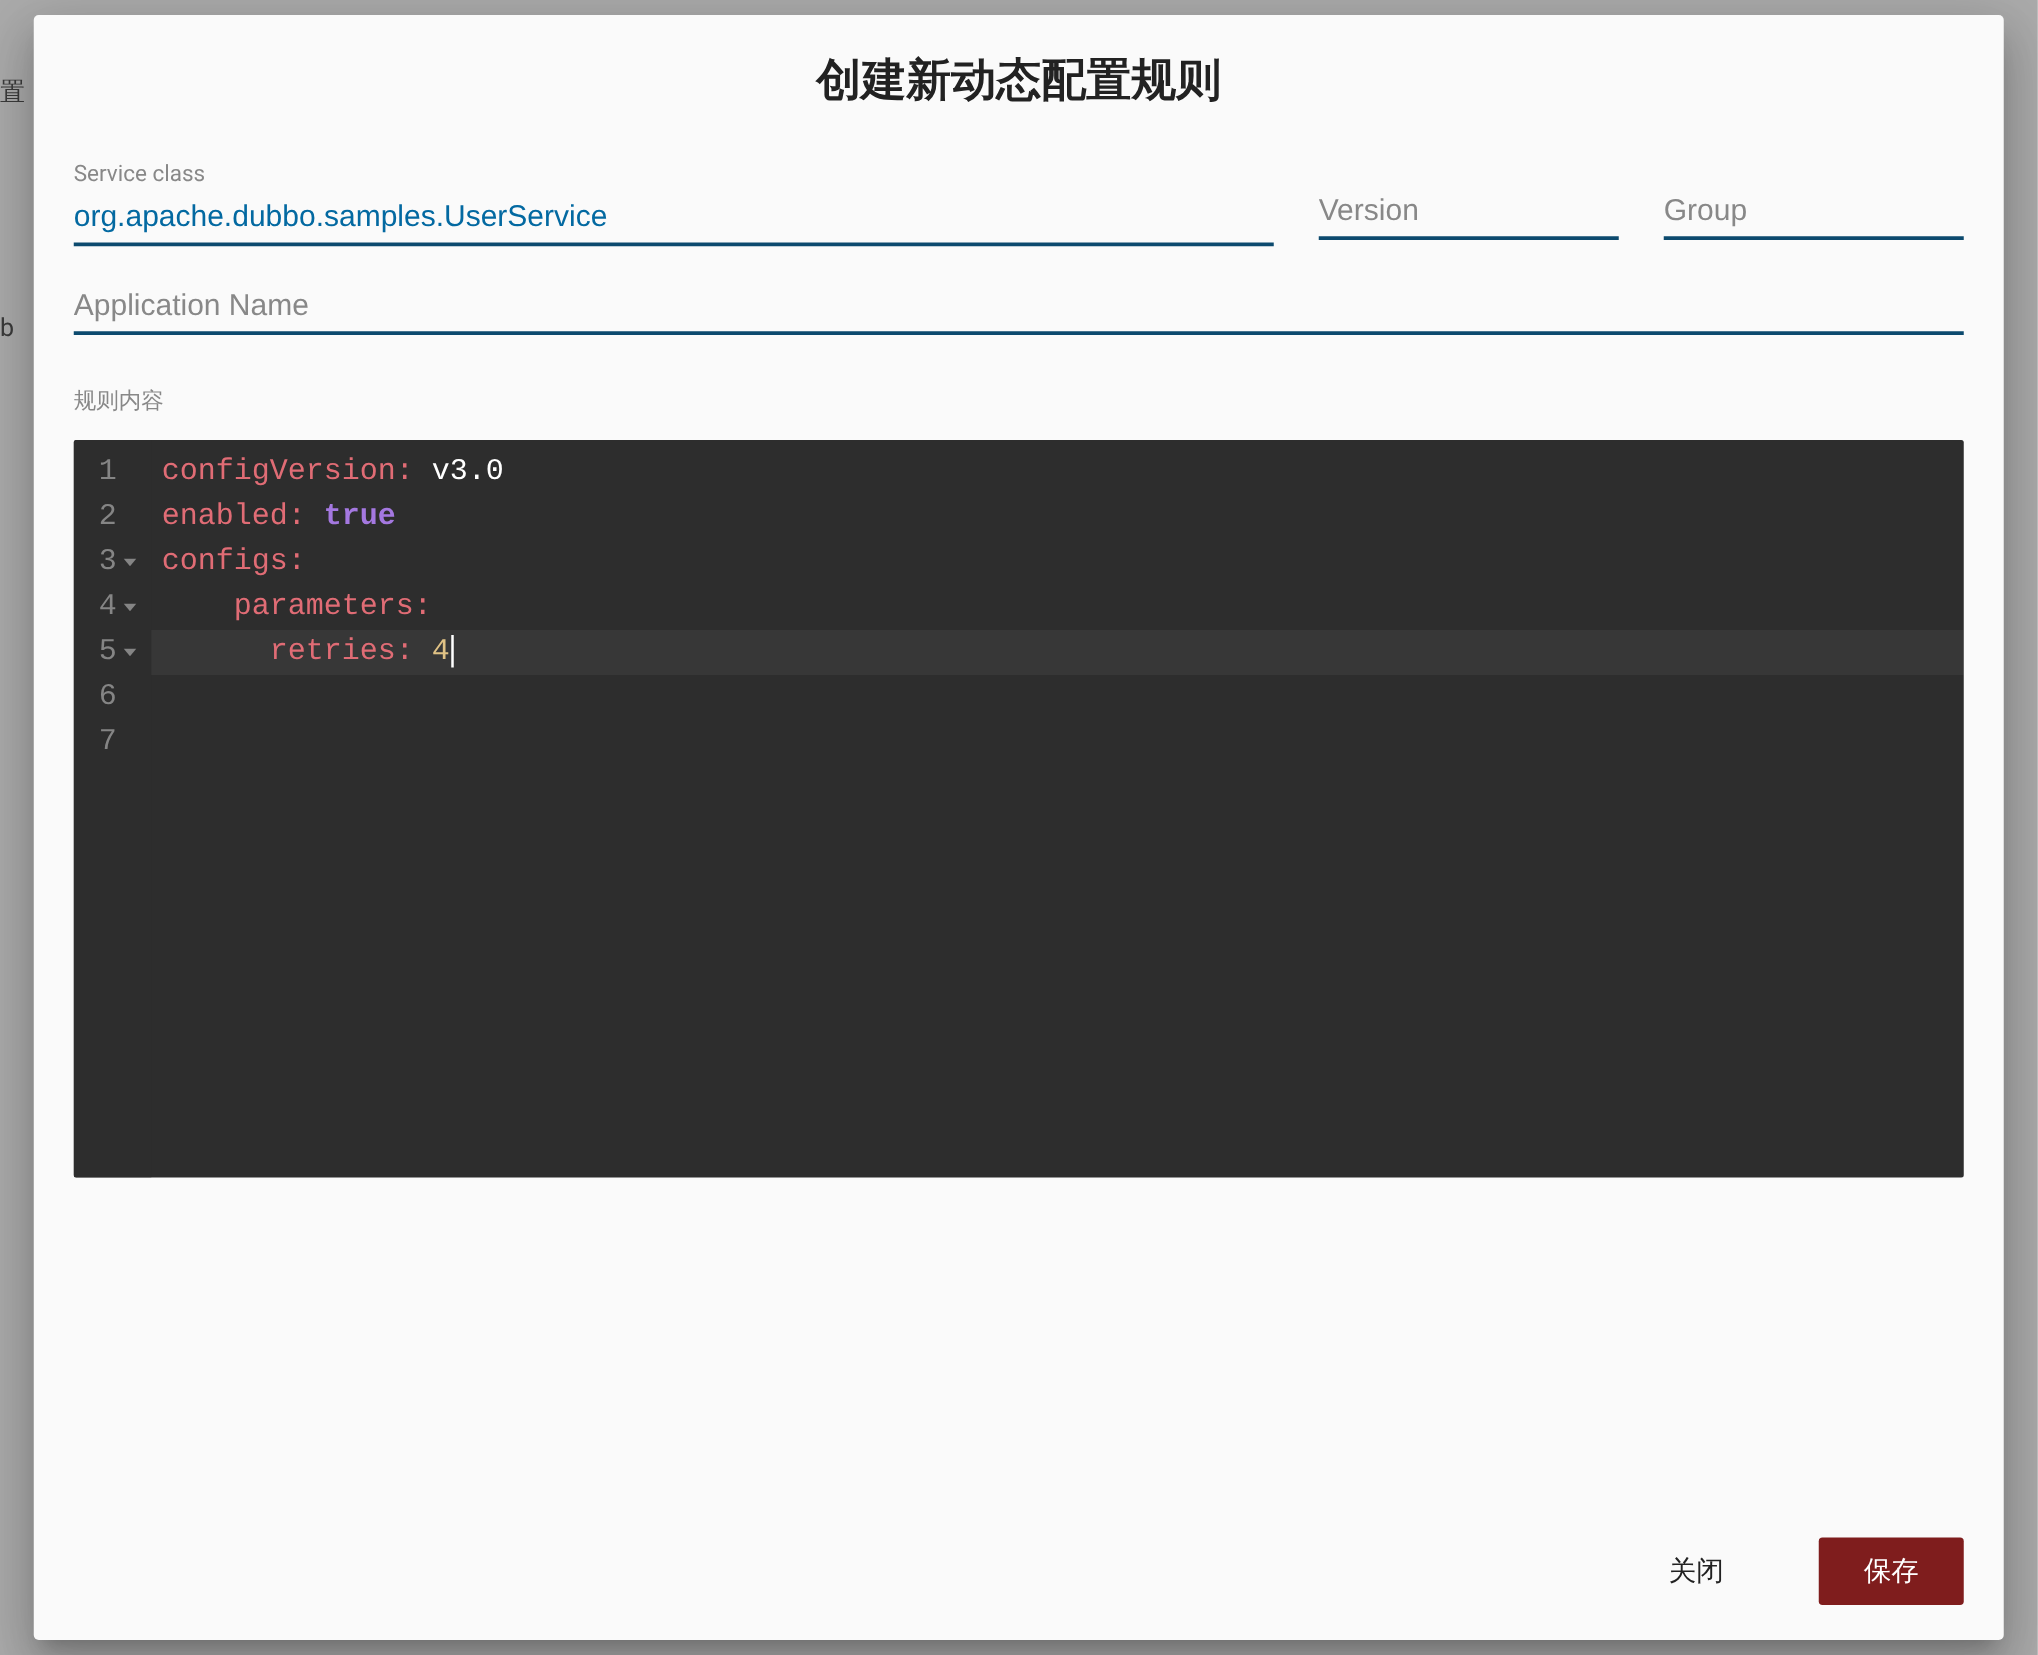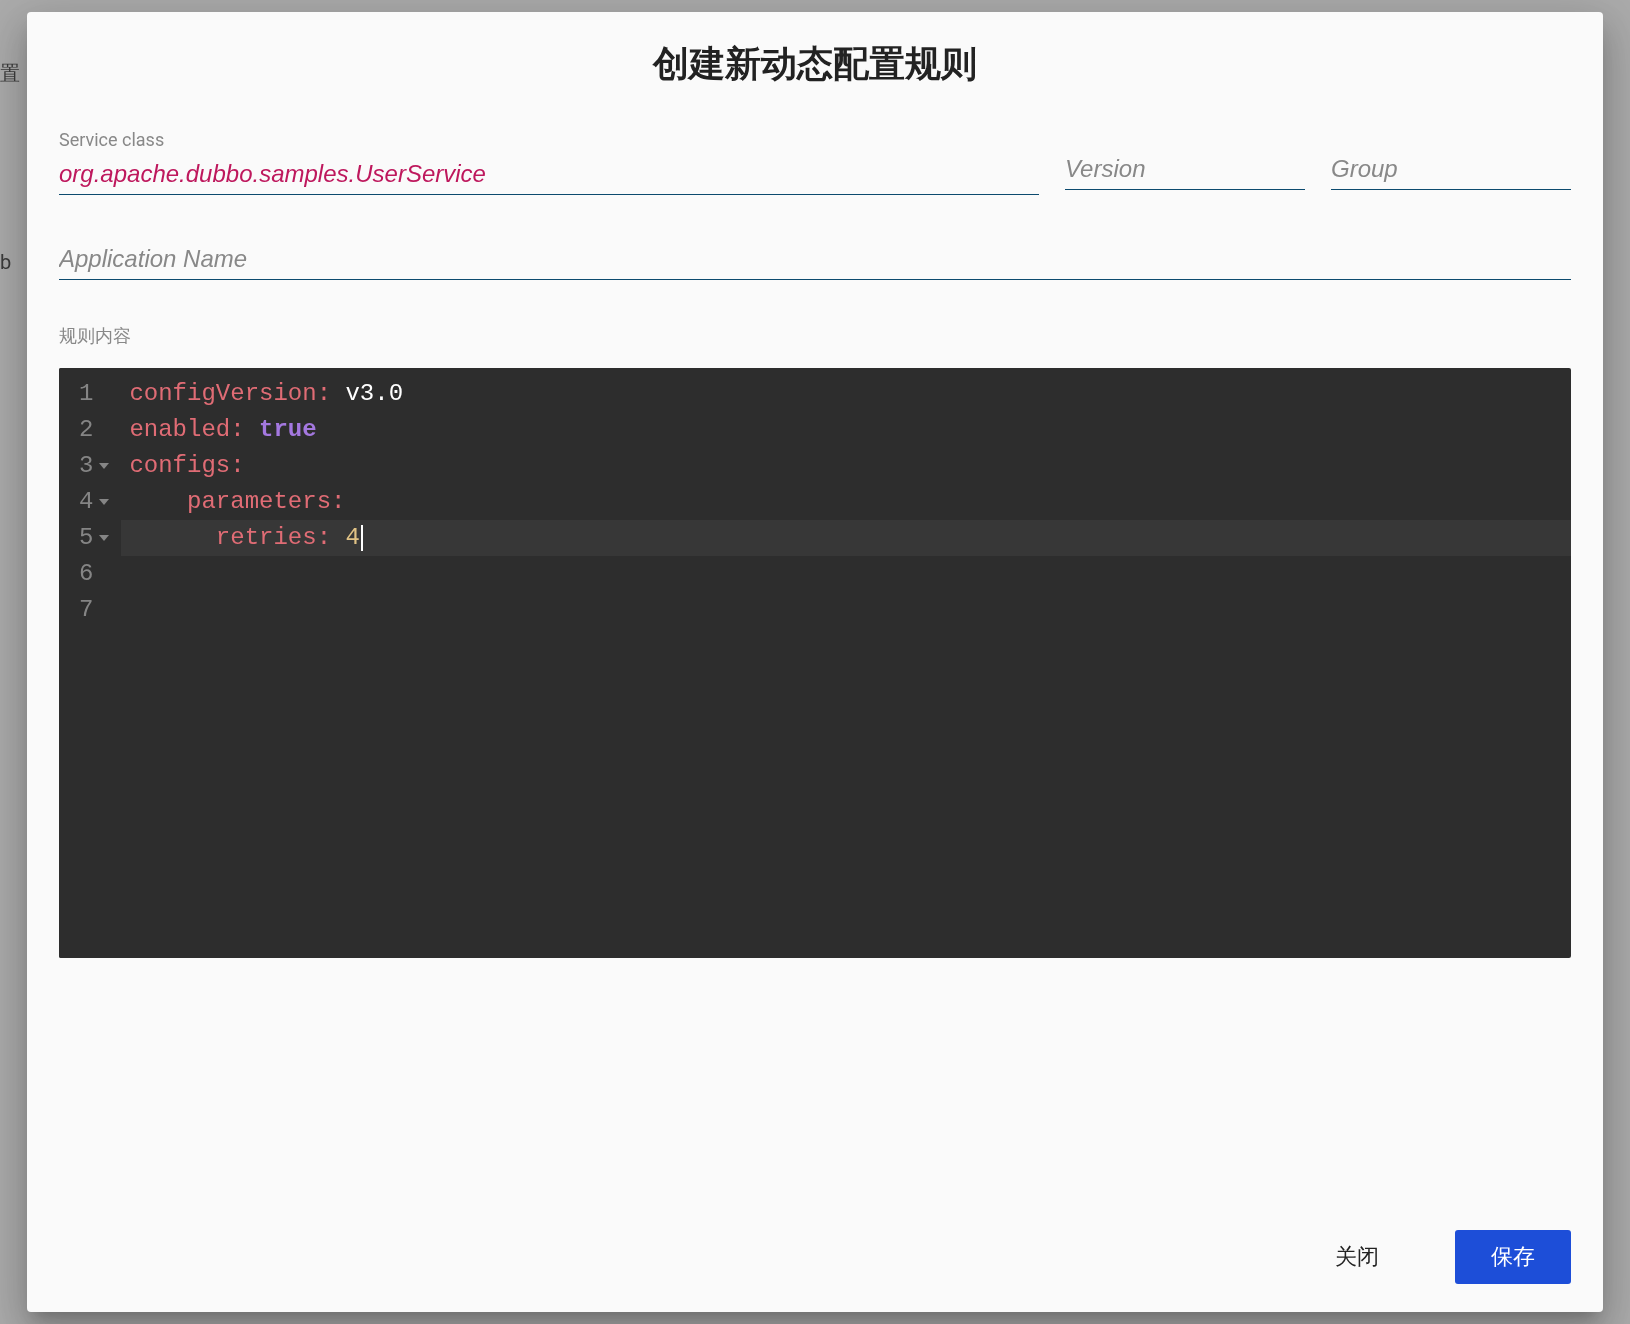--- a/index.html
+++ b/index.html
@@ -73,46 +73,45 @@
       padding: 28px 0 40px 0;
     }
     
     .dialog-content {
       padding: 0 32px;
       flex: 1;
     }
     
     .field-row {
       display: flex;
-      gap: 26px;
-      margin-bottom: 44px;
+      gap: 36px;
+      margin-bottom: 28px;
     }
     
     .field {
       position: relative;
       flex: 1;
     }
     
     .field-label {
       font-size: 18px;
       color: #888;
       margin-bottom: 4px;
       display: block;
     }
     
     .field-input {
       width: 100%;
       border: none;
-      border-bottom: 1px solid #0c4a6e;
+      border-bottom: 3px solid #0c4a6e;
       background: transparent;
       font-size: 24px;
-      color: #be185d;
+      color: #0369a1;
       padding: 6px 0;
       outline: none;
-      font-style: italic;
     }
     
     .field-input::placeholder {
       color: #888;
       font-size: 24px;
     }
     
     .field-no-label .field-input {
       padding-top: 26px;
     }
@@ -227,21 +226,21 @@
       border-radius: 3px;
       font-weight: 500;
     }
     
     .btn-text {
       background: transparent;
       color: #222;
     }
     
     .btn-primary {
-      background: #1d4ed8;
+      background: #7f1d1d;
       color: #fff;
     }
   </style>
 </head>
 <body>
 
 <div class="backdrop">
   <div class="backdrop-text-left">置</div>
   <div class="backdrop-text-left2">b</div>
 </div>

